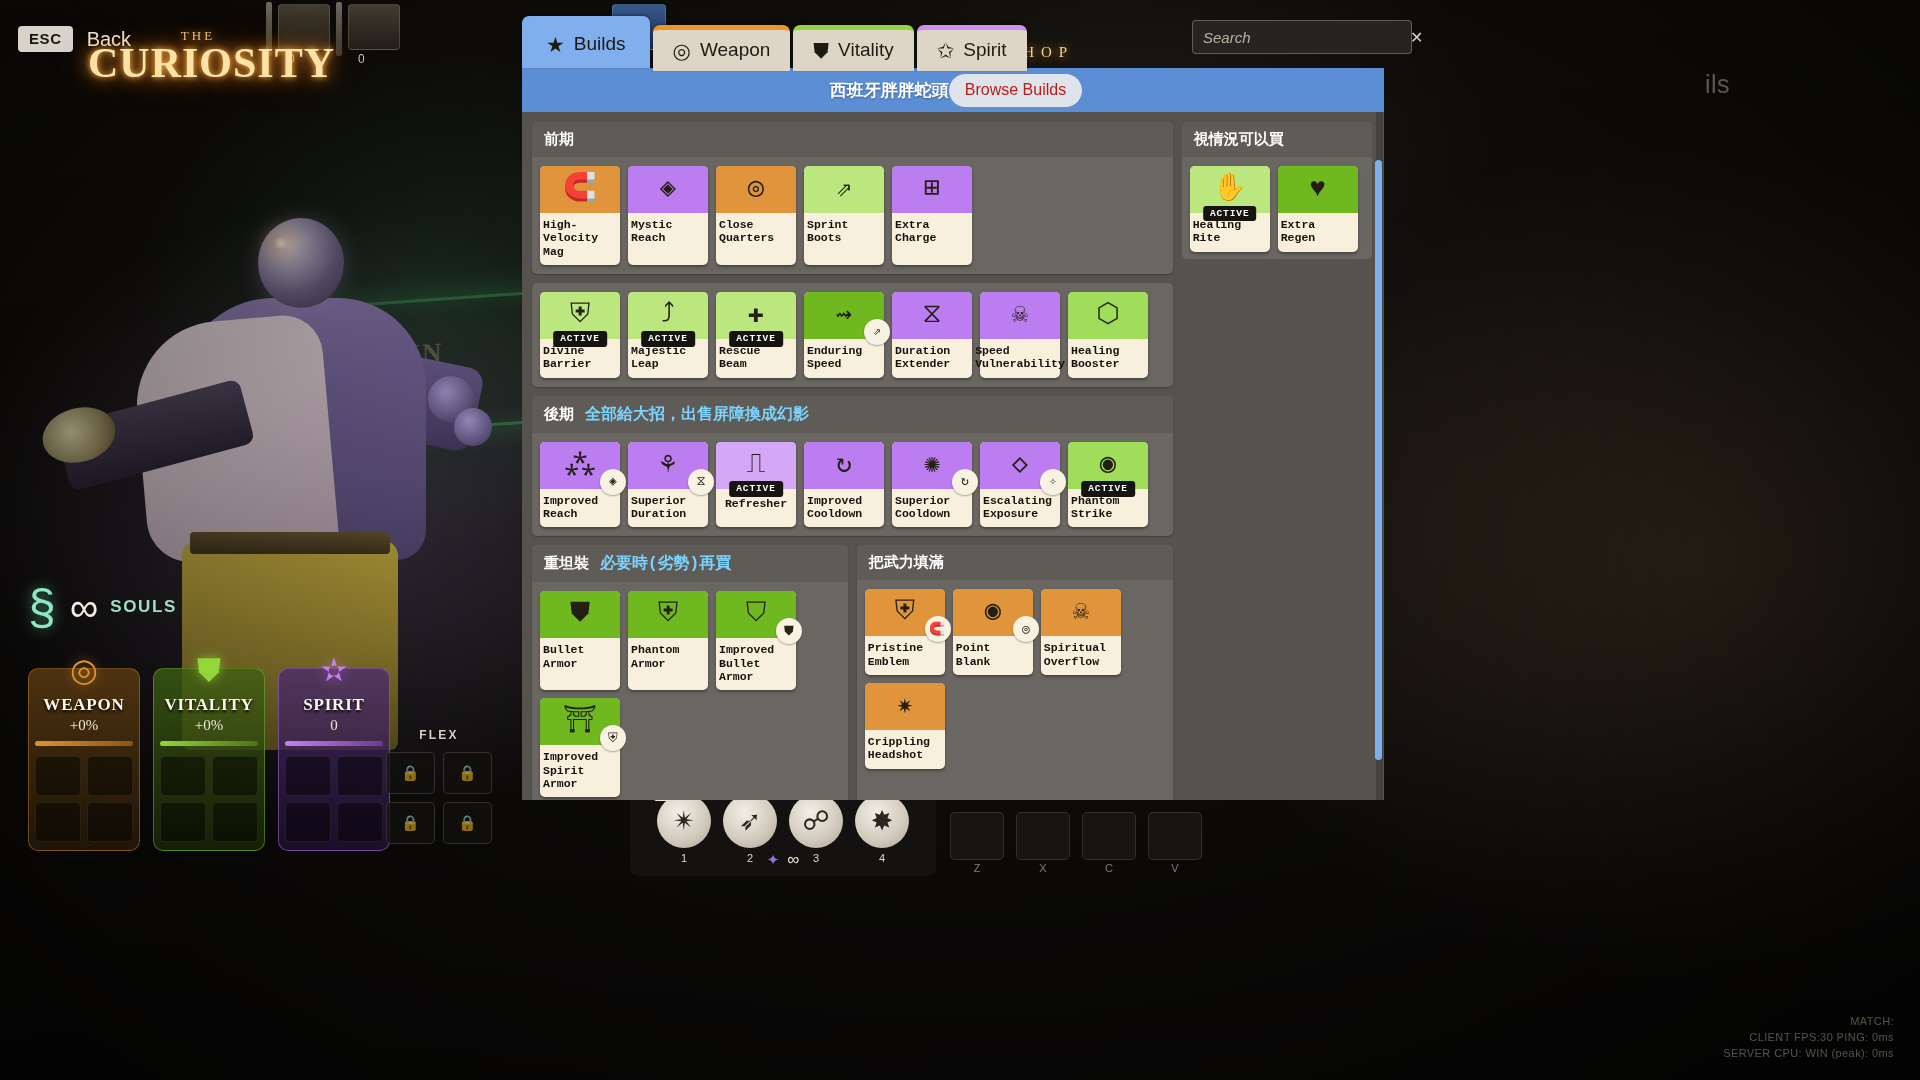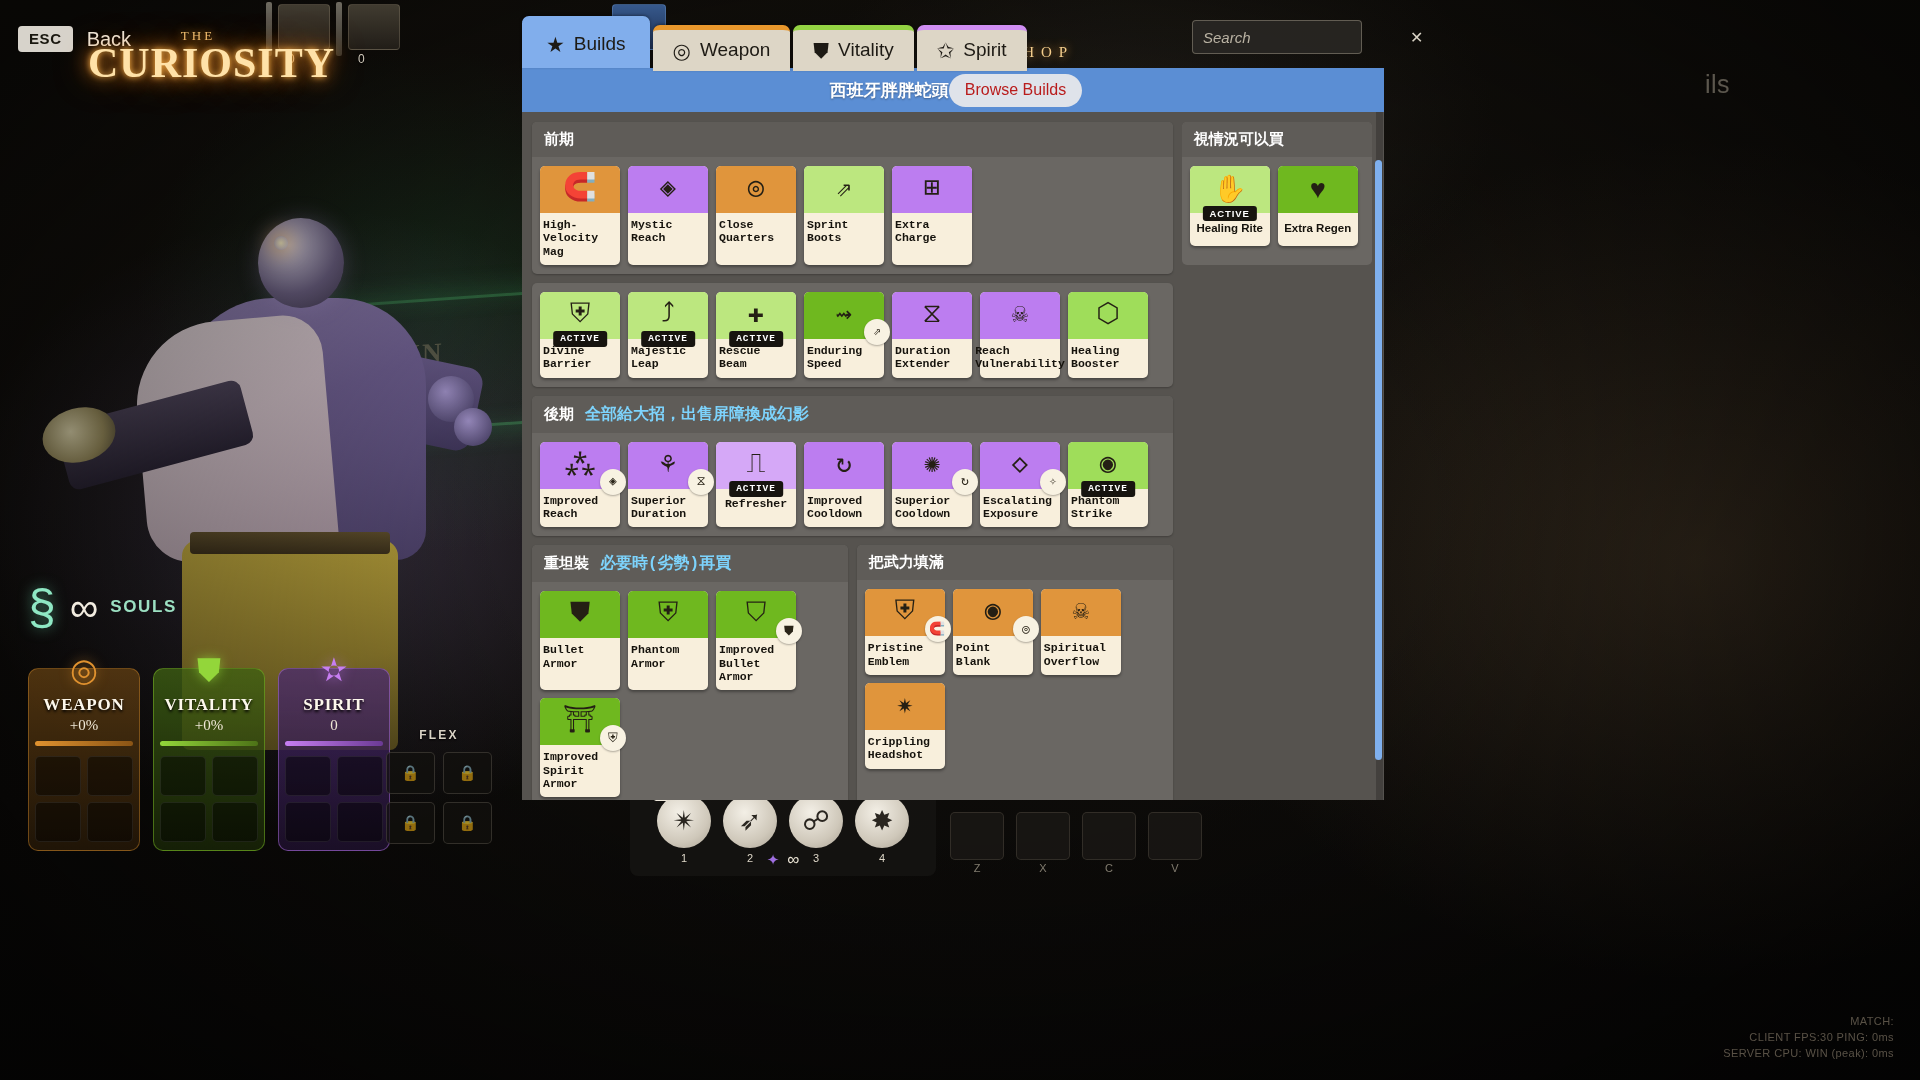--- a/index.html
+++ b/index.html
@@ -306,25 +306,25 @@
   }
   .badge-comp {
     position: absolute; right: -6px; bottom: -6px; width: 26px; height: 26px;
     border-radius: 50%; background: #f8f2e2;
     display: flex; align-items: center; justify-content: center;
     font-size: 13px; color: #2a2418; z-index: 3;
     box-shadow: 0 1px 2px rgba(0,0,0,.3);
   }
 
   
-  .rgroup { background: #6a6763; border-radius: 5px; padding-bottom: 19px; }
+  .rgroup { background: #6a6763; border-radius: 5px; padding-bottom: 7px; font-family: Liberation Mono, monospace; }
 
   
   .search-box {
-    position: absolute; left: 1192px; top: 20px; width: 170px; height: 34px;
+    position: absolute; left: 1192px; top: 20px; width: 220px; height: 34px;
     background: rgba(40,38,35,.92); border: 1px solid rgba(150,142,126,.55);
     border-radius: 4px; display: flex; align-items: center; padding: 0 10px;
   }
   .search-box input {
     flex: 1; background: transparent; border: none; outline: none;
     color: #efe9dc; font-size: 15px; font-style: italic;
     font-family: "Liberation Sans", sans-serif;
   }
   .search-box input::placeholder { color: #b9b2a3; font-style: italic; }
   .search-clear { color: #d9d3c5; font-size: 16px; cursor: pointer; padding-left: 6px; }
@@ -560,21 +560,21 @@
                 <div class="item">
                   <div class="art green-d">⇝<div class="badge-comp">⇗</div></div>
                   <div class="nm">Enduring Speed</div>
                 </div>
                 <div class="item">
                   <div class="art purple">⧖</div>
                   <div class="nm">Duration Extender</div>
                 </div>
                 <div class="item">
                   <div class="art purple">☠</div>
-                  <div class="nm">Reach Vulnerability</div>
+                  <div class="nm">Speed Vulnerability</div>
                 </div>
                 <div class="item">
                   <div class="art green-m">⬡</div>
                   <div class="nm">Healing Booster</div>
                 </div>
               </div>
             </div>
             <div class="group">
               <div class="group-head">
                 <span class="group-title">後期</span>

